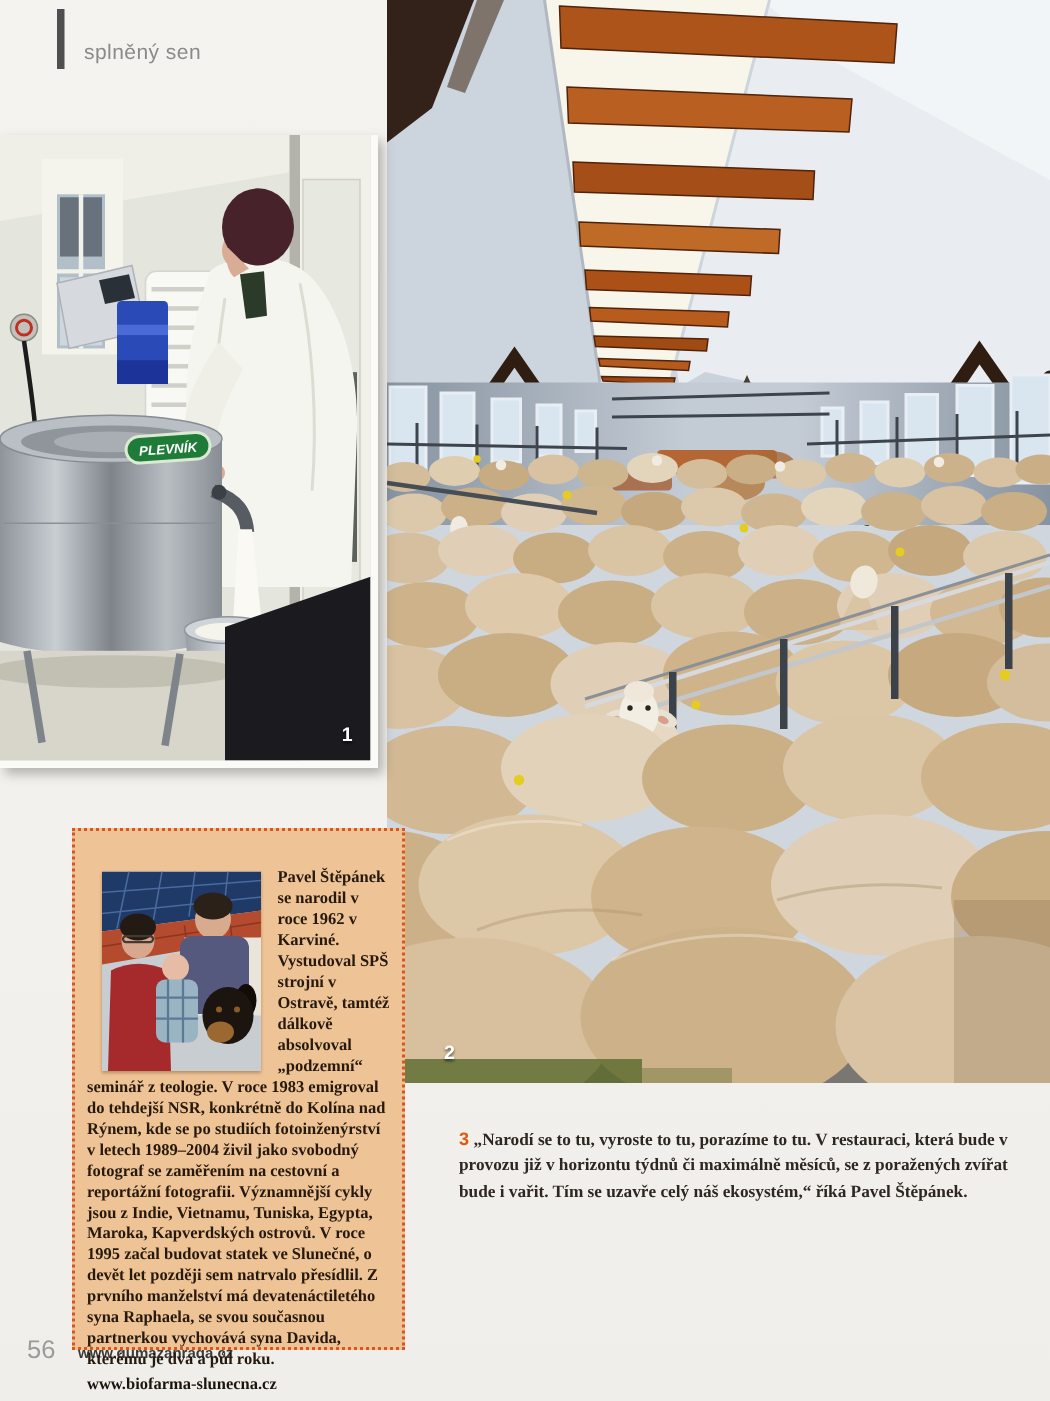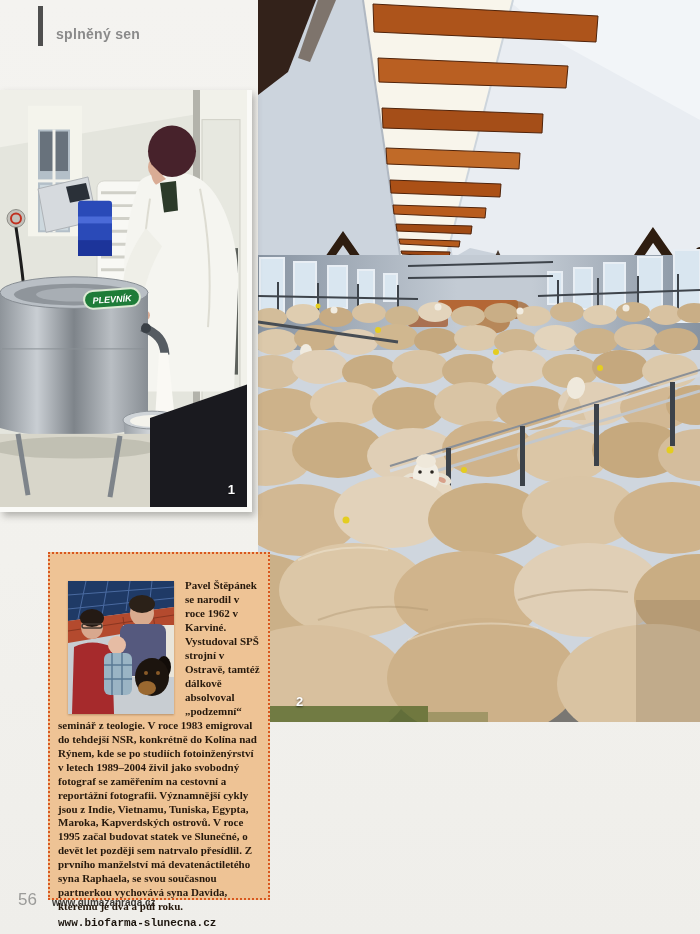--- a/index.html
+++ b/index.html
@@ -2,21 +2,21 @@
 <html><head>
 <meta charset="utf-8">
 <style>
   html,body{margin:0;padding:0;}
   body{width:700px;height:934px;background:#e9e8e4;font-family:"Liberation Sans","DejaVu Sans",sans-serif;}
   .page{position:relative;width:700px;height:934px;overflow:hidden;
         background:linear-gradient(180deg,#f4f3f0 0%,#f2f1ed 60%,#efeeea 100%);}
 
   
   .kicker-bar{position:absolute;left:38px;top:6px;width:5px;height:40px;background:#4f4f4f;}
-  .kicker{position:absolute;left:56px;top:26px;font-size:14px;font-weight:bold;color:#8a8a8a;letter-spacing:.3px;}
+  .kicker{position:absolute;left:56px;top:26px;font-size:14px;font-weight:normal;color:#8a8a8a;letter-spacing:.3px;}
 
   
   figure{margin:0;padding:0;}
   .photo-left{position:absolute;left:0;top:90px;width:252px;height:422px;box-sizing:border-box;
               border-right:5px solid #fafaf7;border-bottom:5px solid #fafaf7;
               box-shadow:3px 4px 7px rgba(60,60,55,.35);background:#e4e5dd;z-index:2;}
   .photo-left svg{display:block;width:100%;height:100%;}
   .photo-right{position:absolute;left:258px;top:0;width:442px;height:722px;background:#cfd6de;z-index:1;}
   .photo-right svg{display:block;width:100%;height:100%;}
   .badge{position:absolute;color:#fff;font-weight:bold;font-size:13px;font-family:"Liberation Sans",sans-serif;
@@ -26,21 +26,21 @@
 
   
   .bio-box{position:absolute;left:48px;top:528px;width:222px;height:348px;box-sizing:border-box;
            background:#eec395;border:2px dotted #d9571e;padding:23px 8px 8px 8px;z-index:3;margin-top:24px;}
   .family-photo{float:left;width:106px;height:133px;margin:4px 11px 4px 10px;background:#c8cdd2;
                 box-shadow:0 1px 2px rgba(80,50,20,.35);}
   .family-photo svg{display:block;width:100%;height:100%;}
   .bio-text{margin:2px 0 0 0;font-family:"Liberation Serif","DejaVu Serif",serif;font-weight:bold;
             font-size:11px;line-height:1.27;color:#26190d;text-align:left;}
   .bio-link{display:block;clear:left;margin-top:3px;font-size:11px;font-weight:bold;color:#1c150e;
-            text-decoration:none;font-family:Liberation Mono, monospace;}
+            text-decoration:none;font-family:Liberation Serif, serif;}
 
   
   .captions{position:absolute;left:306px;top:750px;width:386px;z-index:2;}
   .caption{margin:0 0 14px 0;font-family:"Liberation Serif","DejaVu Serif",serif;font-weight:bold;
            font-size:11.5px;line-height:1.5;color:#2e2620;}
   .cap-num{color:#e2570f;font-family:"Liberation Sans",sans-serif;font-weight:bold;margin-right:3px;font-size:12px;}
 
   
   .footer{position:absolute;left:0;top:888px;width:700px;height:30px;}
   .page-num{position:absolute;left:18px;top:2px;font-size:17px;color:#9b9b99;}
@@ -403,20 +403,21 @@
         <ellipse cx="79" cy="107" rx="9" ry="7" fill="#9a6830"></ellipse>
         <circle cx="78" cy="92" r="2" fill="#8a5a28"></circle>
           <circle cx="90" cy="92" r="2" fill="#8a5a28"></circle>
       </svg>
     </div>
     <p class="bio-text">Pavel Štěpánek se narodil v roce 1962 v Karviné. Vystudoval SPŠ strojní v Ostravě, tamtéž dálkově absolvoval „podzemní“ seminář z teologie. V roce 1983 emigroval do tehdejší NSR, konkrétně do Kolína nad Rýnem, kde se po studiích fotoinženýrství v letech 1989–2004 živil jako svobodný fotograf se zaměřením na cestovní a reportážní fotografii. Významnější cykly jsou z Indie, Vietnamu, Tuniska, Egypta, Maroka, Kapverdských ostrovů. V roce 1995 začal budovat statek ve Slunečné, o devět let později sem natrvalo přesídlil. Z prvního manželství má devatenáctiletého syna Raphaela, se svou současnou partnerkou vychovává syna Davida, kterému je dva a půl roku.</p>
     <a class="bio-link" href="#">www.biofarma-slunecna.cz</a>
   </aside>
 
   <div class="captions">
+    <p class="caption"><span class="cap-num">3</span><span>„Narodí se to tu, vyroste to tu, porazíme to tu. V restauraci, která bude v provozu již v horizontu týdnů či maximálně měsíců, se z poražených zvířat bude i vařit. Tím se uzavře celý náš ekosystém,“ říká Pavel Štěpánek.</span></p>
   </div>
 
   <div class="footer">
     <span class="page-num">56</span>
     <span class="site">www.dumazahrada.cz</span>
   </div>
 
 </div>
 
 </body></html>

